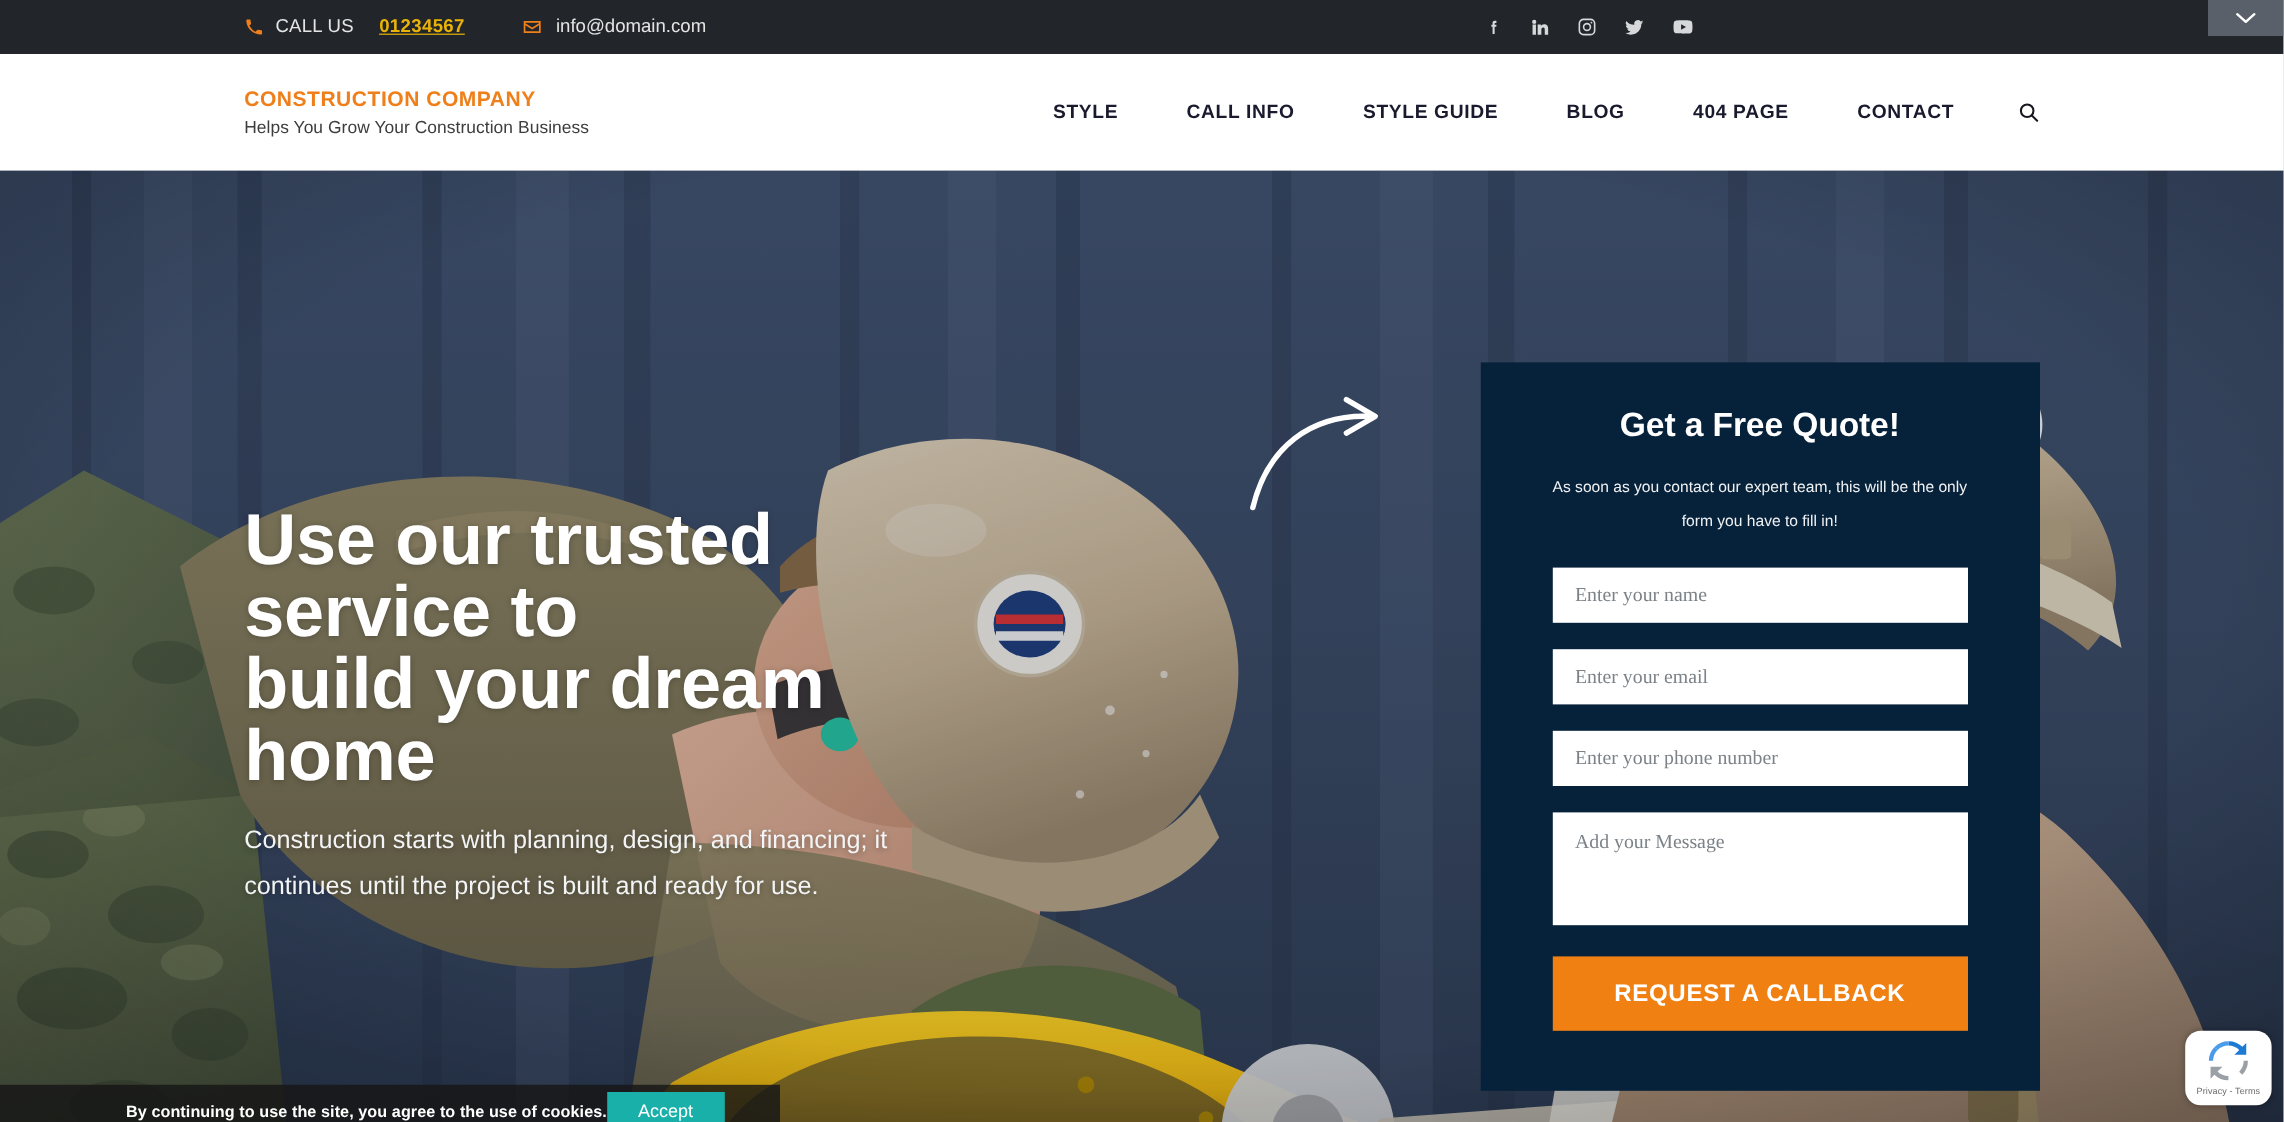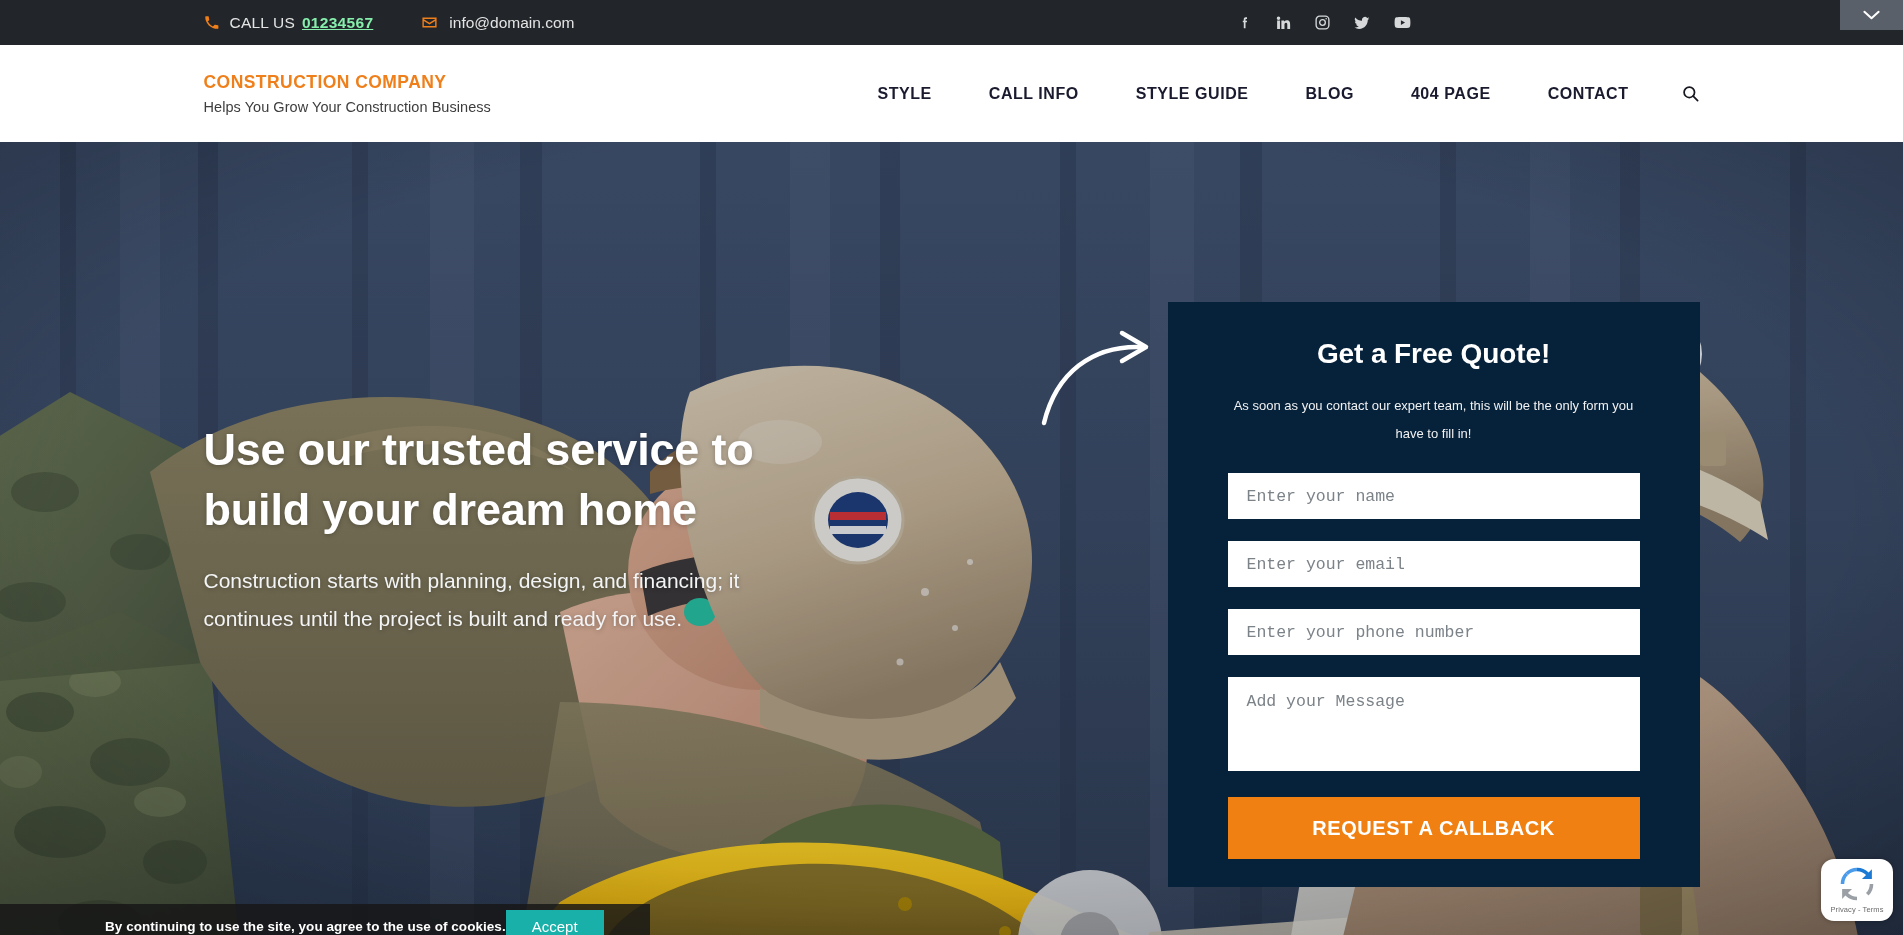--- a/index.html
+++ b/index.html
@@ -27,22 +27,22 @@
     display: flex;
     align-items: center;
     height: 100%;
     padding-left: 12px;
   }
   .tb-item { display: flex; align-items: center; color: #e8e8e8; font-size: 15.5px; }
   .tb-item + .tb-item { margin-left: 48px; }
   .tb-icon { color: #ef7f1a; margin-right: 11px; display: inline-flex; align-items: center; }
   .tb-label { color: #e4e4e4; letter-spacing: .2px; }
   .tb-phone {
-    color: #86efac; font-weight: 700; text-decoration: underline;
-    margin-left: 7px; letter-spacing: .3px;
+    color: #eab308; font-weight: 700; text-decoration: underline;
+    margin-left: 21px; letter-spacing: .3px;
   }
   .tb-email { color: #e4e4e4; }
   .social {
     margin-left: auto; display: flex; align-items: center; gap: 22px;
     padding-right: 300px;
   }
   .social a { color: #d6d8da; display: inline-flex; line-height: 0; }
 
   
   .win-chip {
@@ -91,49 +91,49 @@
   }
   .hero-photo { position: absolute; inset: 0; width: 100%; height: 100%; }
   .hero-inner {
     position: relative; width: 1520px; height: 100%;
     margin: 0 auto; padding: 0 12px; z-index: 5;
   }
 
   .hero-copy { position: absolute; left: 12px; top: 278px; width: 620px; }
   .hero-title {
     color: #ffffff; font-weight: 700;
-    font-size: 45px; line-height: 60px;
+    font-size: 60px; line-height: 60px;
     letter-spacing: -0.2px;
     text-shadow: 0 1px 5px rgba(0,0,0,.25);
   }
   .hero-sub {
     color: #f3f4f5; font-size: 21px; line-height: 38px;
     margin-top: 22px; text-shadow: 0 1px 5px rgba(0,0,0,.30);
   }
 
   
   .quote {
     position: absolute; right: 12px; top: 160px;
-    width: 532px;
+    width: 466px;
     background: #06213a;
-    padding: 36px 60px 28px 60px;
+    padding: 36px 60px 50px 60px;
   }
   .quote-title {
     color: #ffffff; font-size: 28px; font-weight: 700;
     text-align: center; letter-spacing: -0.1px;
   }
   .quote-sub {
     color: #f0f1f2; font-size: 13px; line-height: 28px;
     text-align: center; margin-top: 22px;
   }
   .quote-form { margin-top: 25px; }
   .q-field {
     width: 100%;
     background: #fff; border: 0; outline: none;
-    font-family: Liberation Mono, monospace;
+    font-family: Liberation Serif, serif;
     font-size: 16.5px; color: #a21caf;
     padding: 0 19px;
     height: 46px;
     display: block;
     margin-bottom: 22px;
   }
   textarea.q-field {
     height: 94px; padding: 14px 19px; resize: none; line-height: 22px;
   }
   .q-field::placeholder { color: #7b8288; opacity: 1; }

